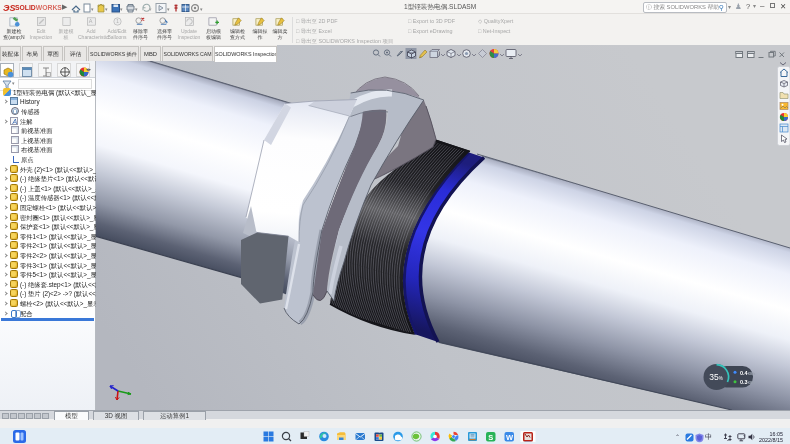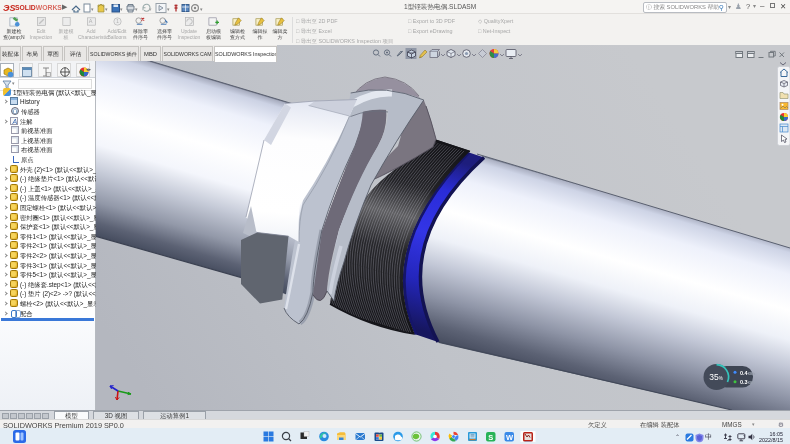--- a/index.html
+++ b/index.html
@@ -536,28 +536,20 @@
     <span class="abs" style="left:2px;top:1.5px;width:7px;height:6px;background:#c3c7cd;border:1px solid #9aa0a8"></span>
     <span class="abs" style="left:10px;top:1.5px;width:7px;height:6px;background:#c3c7cd;border:1px solid #9aa0a8"></span>
     <span class="abs" style="left:18px;top:1.5px;width:7px;height:6px;background:#c3c7cd;border:1px solid #9aa0a8"></span>
     <span class="abs" style="left:26px;top:1.5px;width:7px;height:6px;background:#c3c7cd;border:1px solid #9aa0a8"></span>
     <span class="abs" style="left:34px;top:1.5px;width:7px;height:6px;background:#c3c7cd;border:1px solid #9aa0a8"></span>
     <span class="abs" style="left:42px;top:1.5px;width:7px;height:6px;background:#c3c7cd;border:1px solid #9aa0a8"></span>
     <span class="abs" style="left:54px;top:0;width:35px;height:8.5px;background:#fafbfc;border:1px solid #9aa0a8;border-bottom:none;text-align:center;font-size:6.4px;line-height:8px">模型</span>
     <span class="abs" style="left:93px;top:0;width:46px;height:8.5px;background:#dde0e4;border:1px solid #9aa0a8;border-bottom:none;text-align:center;font-size:6.4px;line-height:8px">3D 视图</span>
     <span class="abs" style="left:143px;top:0;width:63px;height:8.5px;background:#dde0e4;border:1px solid #9aa0a8;border-bottom:none;text-align:center;font-size:6.4px;line-height:8px">运动算例1</span>
   </div>
-  <div id="statusbar">
-    <span class="abs" style="left:3px;top:0.5px;font-size:7.3px">SOLIDWORKS Premium 2019 SP0.0</span>
-    <span class="abs" style="left:588px;top:1px;font-size:6.3px">欠定义</span>
-    <span class="abs" style="left:640px;top:1px;font-size:6.3px">在编辑 装配体</span>
-    <span class="abs" style="left:722px;top:1px;font-size:6.3px">MMGS</span>
-    <span class="abs" style="left:752px;top:1px;font-size:5px;color:#888">▾</span>
-    <span class="abs" style="left:778px;top:0.5px;font-size:6.5px;color:#667">⚙</span>
-  </div>
   <div id="taskbar">
     <svg class="abs" style="left:13px;top:2px" width="13" height="13" viewBox="0 0 13 13">
         <rect x="0" y="0" width="13" height="13" rx="2.5" fill="#2a6ae8"></rect>
         <rect x="2.5" y="2.5" width="4" height="8" rx="1" fill="#fff"></rect>
         <rect x="7.5" y="2.5" width="3" height="8" rx="1" fill="#9ec3ff"></rect>
       </svg>
     <svg class="abs" style="left:263px;top:3px" width="280" height="11" viewBox="0 0 280 11">
       <g>
         <rect x="0.5" y="0.5" width="4.7" height="4.7" fill="#2a7ae0"></rect>
           <rect x="5.8" y="0.5" width="4.7" height="4.7" fill="#2a7ae0"></rect>

